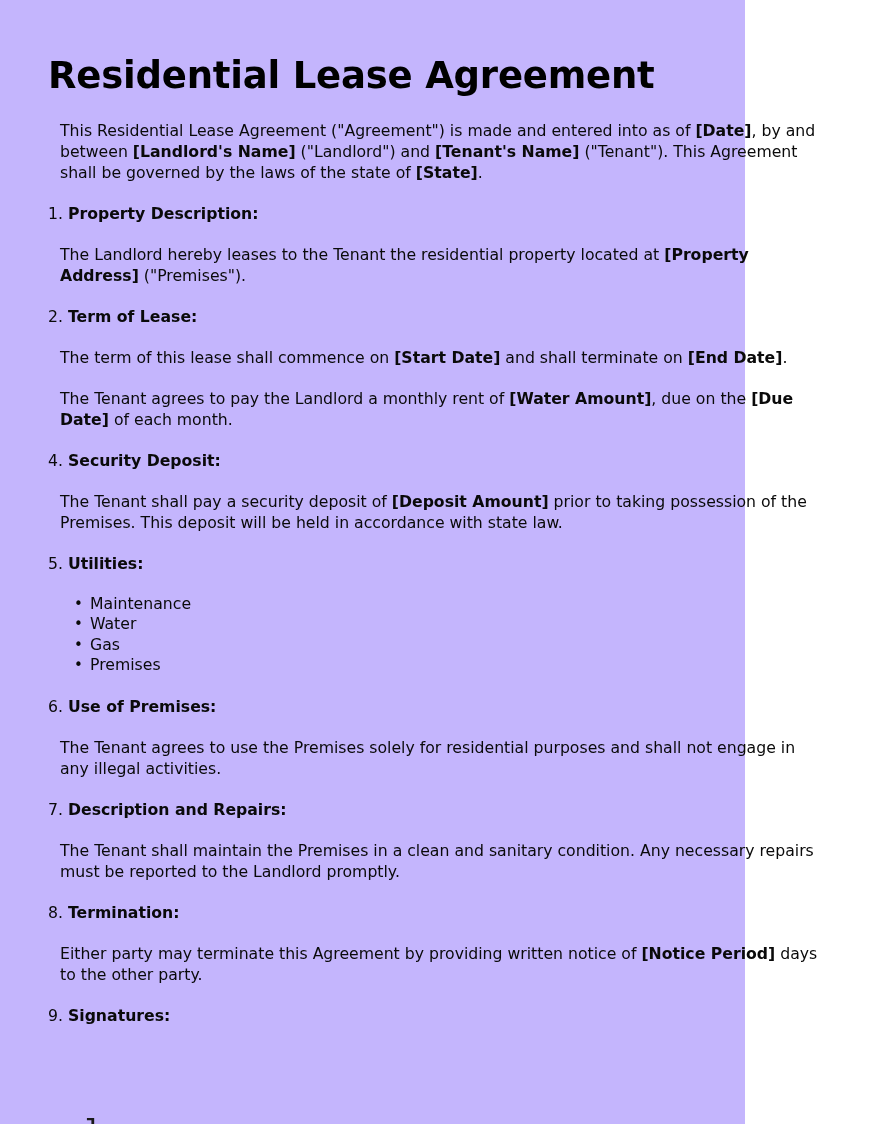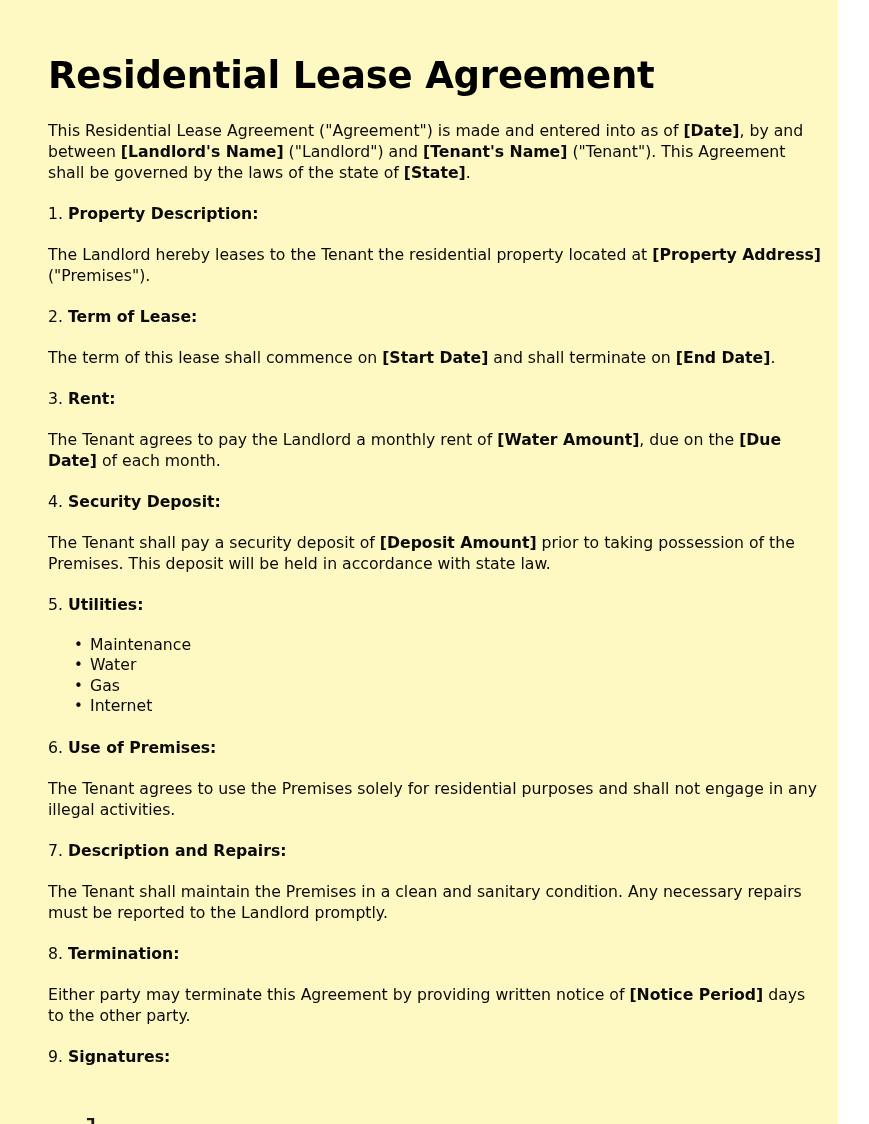--- a/index.html
+++ b/index.html
@@ -13,42 +13,42 @@
     position: relative;
     overflow: hidden;
     font-family: "DejaVu Sans", sans-serif;
     color: #000000;
     -webkit-font-smoothing: antialiased;
   }
   .page {
     position: absolute;
     left: 0;
     top: 0;
-    width: 838px;
+    width: 745px;
     height: 1124px;
-    background: #fef9c3;
+    background: #c4b5fd;
   }
   .doc-body {
     position: absolute;
     left: 48px;
     top: 55px;
     width: 773px;
   }
   .doc-title {
     font-size: 37px;
     font-weight: bold;
     line-height: 1.15;
     letter-spacing: -0.2px;
     margin: 0 0 22px 0;
     color: #000000;
   }
   p.para {
     font-size: 15.7px;
     line-height: 21px;
-    margin: 0 0 20px 0;
+    margin: 0 0 20px 12px;
     color: #0a0a0a;
     text-align: left;
   }
   p.para:last-child {
     margin-bottom: 0;
   }
   h2.section-heading {
     font-size: 15.7px;
     line-height: 21px;
     font-weight: normal;
@@ -107,32 +107,31 @@
     <h1 class="doc-title">Residential Lease Agreement</h1>
 
     <p class="para"><span>This Residential Lease Agreement ("Agreement") is made and entered into as of </span><strong class="ph">[Date]</strong><span>, by and between </span><strong class="ph">[Landlord's Name]</strong><span> ("Landlord") and </span><strong class="ph">[Tenant's Name]</strong><span> ("Tenant"). This Agreement shall be governed by the laws of the state of </span><strong class="ph">[State]</strong><span>.</span></p>
 
     <h2 class="section-heading"><span class="sec-num">1.</span> <span class="sec-title">Property Description:</span></h2>
     <p class="para"><span>The Landlord hereby leases to the Tenant the residential property located at </span><strong class="ph">[Property Address]</strong><span> ("Premises").</span></p>
 
     <h2 class="section-heading"><span class="sec-num">2.</span> <span class="sec-title">Term of Lease:</span></h2>
     <p class="para"><span>The term of this lease shall commence on </span><strong class="ph">[Start Date]</strong><span> and shall terminate on </span><strong class="ph">[End Date]</strong><span>.</span></p>
 
-    <h2 class="section-heading"><span class="sec-num">3.</span> <span class="sec-title">Rent:</span></h2>
     <p class="para"><span>The Tenant agrees to pay the Landlord a monthly rent of </span><strong class="ph">[Water Amount]</strong><span>, due on the </span><strong class="ph">[Due Date]</strong><span> of each month.</span></p>
 
     <h2 class="section-heading"><span class="sec-num">4.</span> <span class="sec-title">Security Deposit:</span></h2>
     <p class="para"><span>The Tenant shall pay a security deposit of </span><strong class="ph">[Deposit Amount]</strong><span> prior to taking possession of the Premises. This deposit will be held in accordance with state law.</span></p>
 
     <h2 class="section-heading"><span class="sec-num">5.</span> <span class="sec-title">Utilities:</span></h2>
     <ul class="util-list">
       <li>Maintenance</li>
       <li>Water</li>
       <li>Gas</li>
-      <li>Internet</li>
+      <li>Premises</li>
     </ul>
 
     <h2 class="section-heading"><span class="sec-num">6.</span> <span class="sec-title">Use of Premises:</span></h2>
     <p class="para">The Tenant agrees to use the Premises solely for residential purposes and shall not engage in any illegal activities.</p>
 
     <h2 class="section-heading"><span class="sec-num">7.</span> <span class="sec-title">Description and Repairs:</span></h2>
     <p class="para">The Tenant shall maintain the Premises in a clean and sanitary condition. Any necessary repairs must be reported to the Landlord promptly.</p>
 
     <h2 class="section-heading"><span class="sec-num">8.</span> <span class="sec-title">Termination:</span></h2>
     <p class="para"><span>Either party may terminate this Agreement by providing written notice of </span><strong class="ph">[Notice Period]</strong><span> days to the other party.</span></p>

